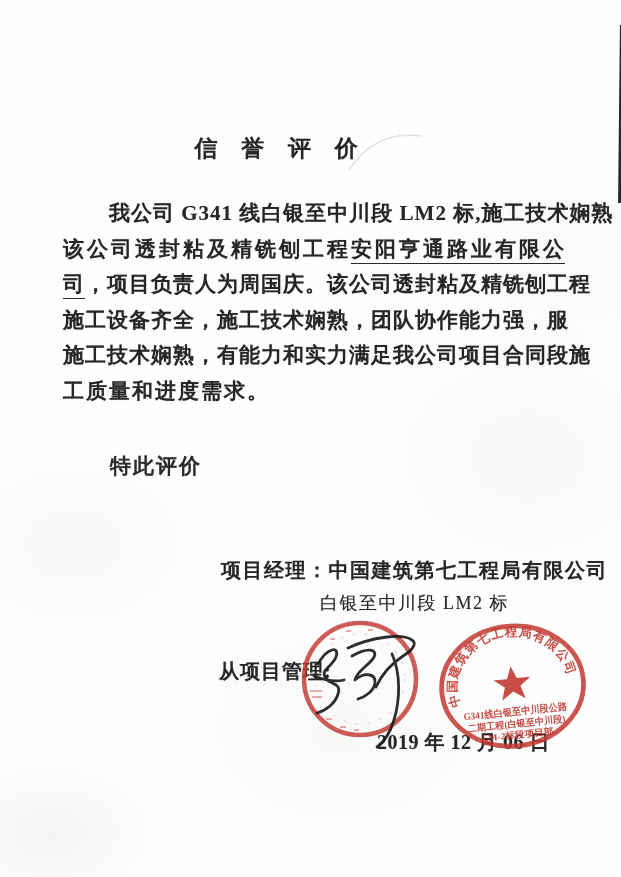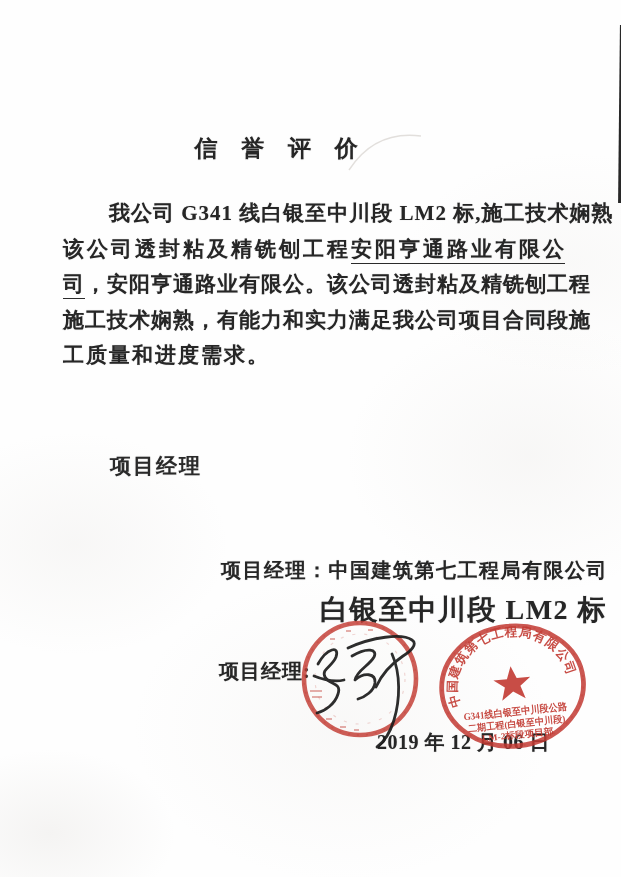--- a/index.html
+++ b/index.html
@@ -44,21 +44,21 @@
     font-size:21px;font-weight:600;letter-spacing:2px;color:#2a2a2a;
     text-shadow:0 0 1px rgba(40,40,40,0.30);
   }
   .proj-name{
     position:absolute;left:221px;top:557px;
     font-size:20px;font-weight:bold;letter-spacing:1.5px;color:#262626;
     text-shadow:0 0 1px rgba(40,40,40,0.30);
   }
   .proj-name-2{
     position:absolute;left:320px;top:591px;
-    font-size:28px;font-weight:bold;letter-spacing:1.5px;color:#262626;
+    font-size:18px;font-weight:normal;letter-spacing:1.5px;color:#262626;
     text-shadow:0 0 1px rgba(40,40,40,0.30);
   }
   .proj-mgr{
     position:absolute;left:219px;top:658px;
     font-size:20px;font-weight:bold;letter-spacing:1px;color:#262626;
     z-index:2;
     text-shadow:0 0 1px rgba(40,40,40,0.30);
   }
   .issue-date{
     position:absolute;left:377px;top:729px;
@@ -79,32 +79,33 @@
 </head>
 <body>
 
 <div class="page">
 
   <div class="doc-title">信 誉 评 价</div>
 
   <div class="paragraph">
       <div class="pline indent"><span>我公司 G341 线白银至中川段 LM2 标,施工技术娴熟</span></div>
       <div class="pline"><span>该公司透封粘及精铣刨工程</span><span class="uline">安阳亨通路业有限公</span></div>
-      <div class="pline"><span class="uline">司</span><span>，安阳亨通路业有限公。该公司透封粘及精铣刨工程</span></div>
+      <div class="pline"><span class="uline">司</span><span>，项目负责人为周国庆。该公司透封粘及精铣刨工程</span></div>
+      <div class="pline"><span>施工设备齐全，施工技术娴熟，团队协作能力强，服</span></div>
       <div class="pline"><span>施工技术娴熟，有能力和实力满足我公司项目合同段施</span></div>
       <div class="pline nojust"><span>工质量和进度需求。</span></div>
     </div>
 
-  <div class="closing">项目经理</div>
+  <div class="closing">特此评价</div>
 
   <div class="proj-name"><span>项目经理：</span><span>中国建筑第七工程局有限公司</span></div>
 
   <div class="proj-name-2">白银至中川段 LM2 标</div>
 
-  <div class="proj-mgr">项目经理:</div>
+  <div class="proj-mgr">从项目管理:</div>
 
   <div class="issue-date">2019 年 12 月 06 日</div>
 
   <svg class="seal seal-left" viewBox="0 0 128 128">
     <circle cx="64" cy="62" r="56" fill="none" stroke="#c23a32" stroke-width="4.6" opacity="0.82"></circle>
     <circle cx="64" cy="62" r="56" fill="none" stroke="#c23a32" stroke-width="1.5" opacity="0.35" stroke-dasharray="2 7" transform="rotate(8 64 62)"></circle>
     <circle cx="64" cy="62" r="45" fill="none" stroke="#c85048" stroke-width="1.2" opacity="0.22" stroke-dasharray="3 9"></circle>
     <g stroke="#c85048" stroke-width="2" opacity="0.45">
       <path d="M14,74 h12 M16,80 h10"></path>
       <path d="M30,102 h6 M44,110 h6 M58,113 h5"></path>

